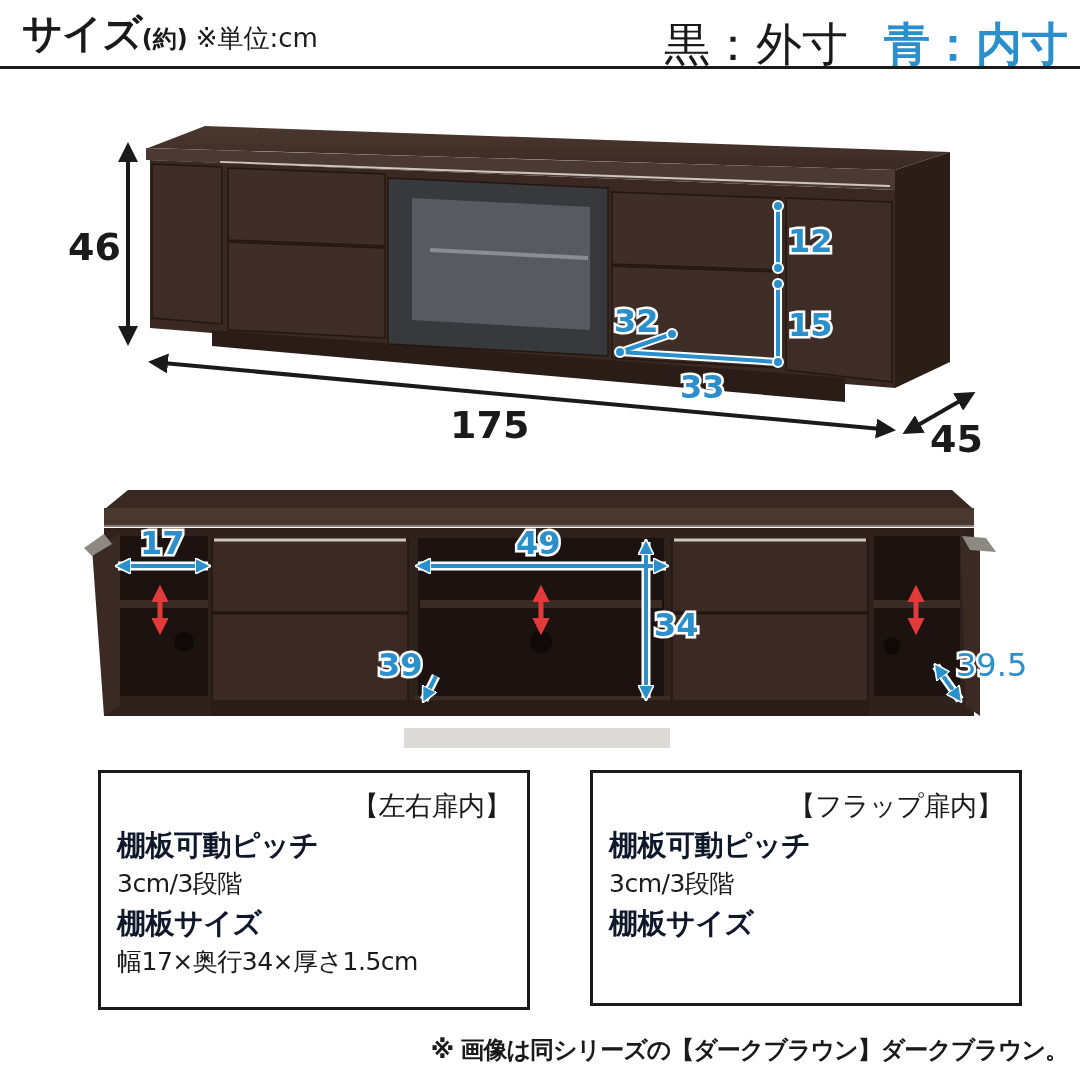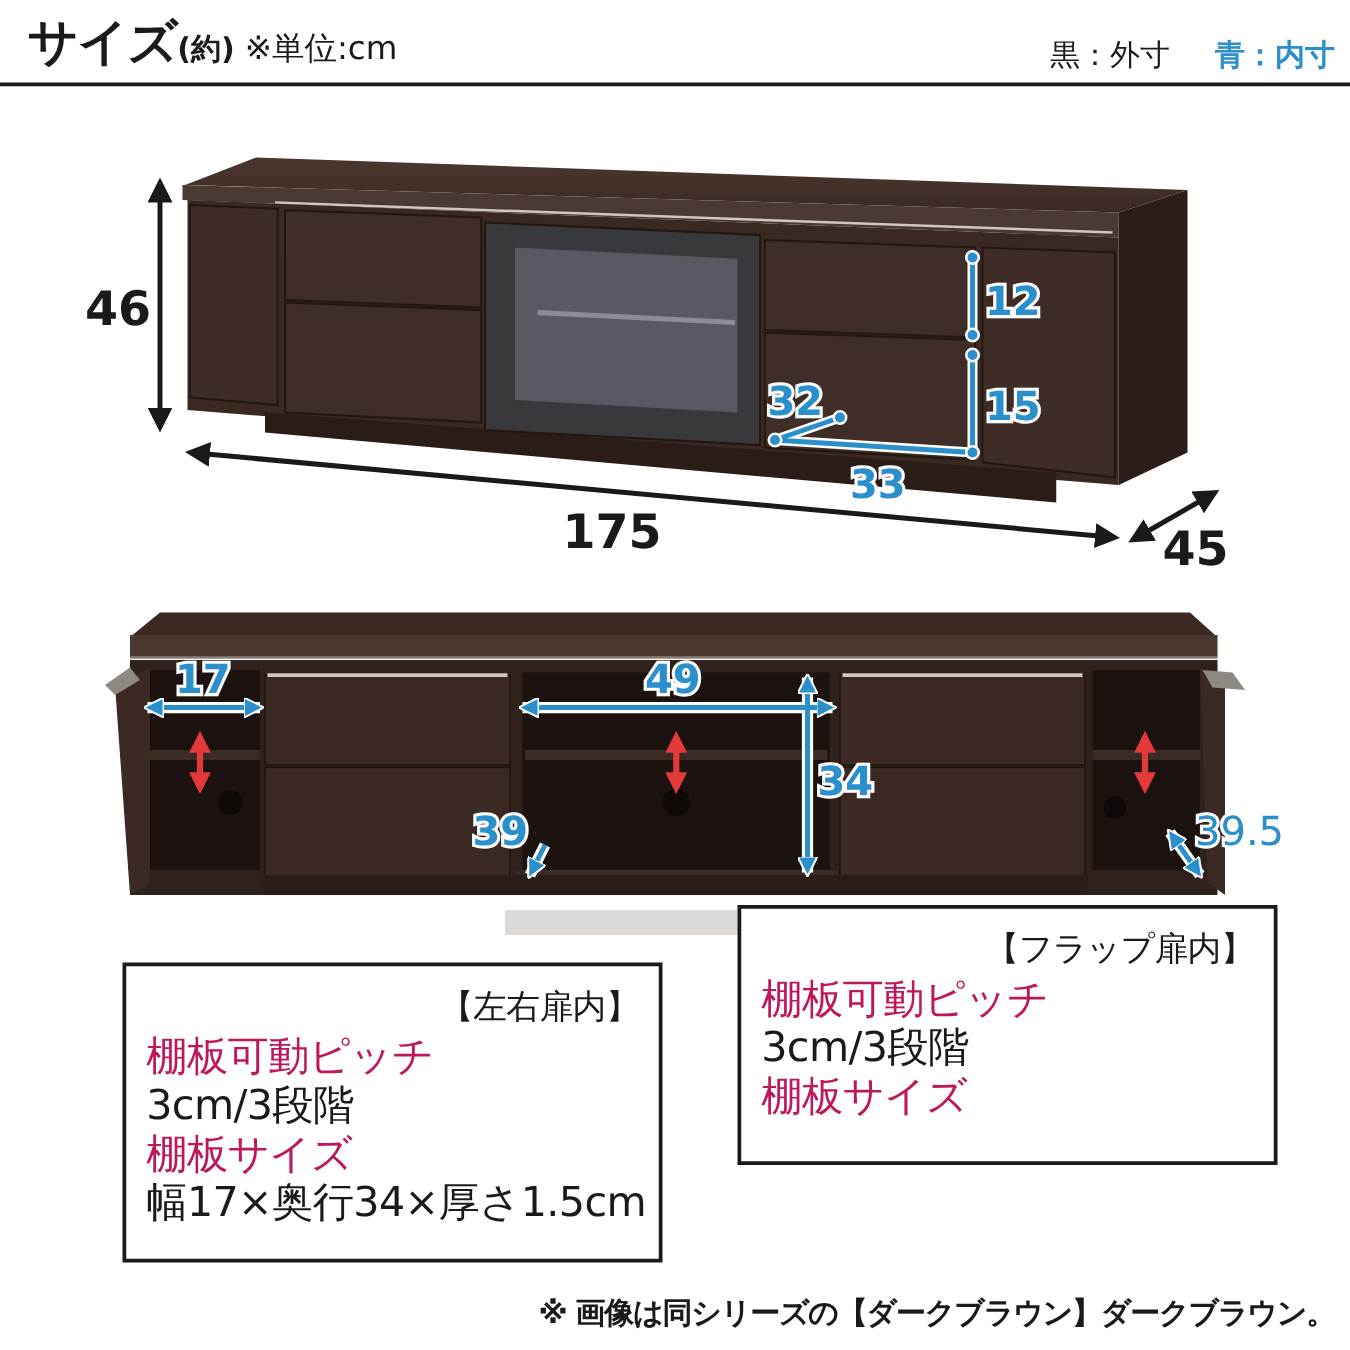--- a/index.html
+++ b/index.html
@@ -4,36 +4,36 @@
 <style>
   html, body { margin: 0; padding: 0; background: #ffffff; }
   body { width: 1080px; height: 1080px; position: relative; overflow: hidden;
          font-family: "DejaVu Sans", "Liberation Sans", sans-serif; color: #1a1a1a; }
   .abs { position: absolute; }
 
   
   .hdr-title { left: 22px; top: 6px; font-size: 40px; font-weight: bold; letter-spacing: -1px; }
   .hdr-title .approx { font-size: 24px; font-weight: bold; letter-spacing: 0; }
   .hdr-title .unit { font-size: 26px; font-weight: normal; letter-spacing: 0; margin-left: 8px; text-align: right; }
-  .hdr-legend { right: 12px; top: 28px; font-size: 24px; white-space: nowrap; }
+  .hdr-legend { right: 12px; top: 14px; font-size: 46px; white-space: nowrap; }
   .hdr-legend .outer { color: #1a1a1a; }
   .hdr-legend .inner { color: #2a8fcb; font-weight: bold; margin-left: 36px; }
   .hdr-rule { left: 0; top: 66px; width: 1080px; height: 3px; background: #1a1a1a; }
 
   
   .diagram { left: 0; top: 70px; width: 1080px; height: 690px; }
   .dim-label { font-family: "DejaVu Sans", sans-serif; font-weight: bold; }
 
   
   .info-box { border: 3px solid #1a1a1a; background: #fff; box-sizing: border-box; padding: 14px 16px; }
   .info-box .box-title { font-size: 27px; font-weight: normal; line-height: 38px; white-space: nowrap; letter-spacing: -0.5px; text-align: right; }
-  .info-box .box-sub { font-size: 33px; font-weight: normal; color: #be185d; line-height: 40px; white-space: nowrap; letter-spacing: -0.5px; }
-  .info-box .box-val { font-size: 33px; line-height: 38px; white-space: nowrap; letter-spacing: -0.5px; }
+  .info-box .box-sub { font-size: 29px; font-weight: bold; color: #0f172a; line-height: 40px; white-space: nowrap; letter-spacing: -0.5px; }
+  .info-box .box-val { font-size: 25px; line-height: 38px; white-space: nowrap; letter-spacing: -0.5px; }
   .box-left { left: 98px; top: 770px; width: 432px; height: 240px; }
-  .box-right { left: 590px; top: 724px; width: 432px; height: 208px; }
+  .box-right { left: 590px; top: 770px; width: 432px; height: 236px; }
 
   .footnote { right: 12px; top: 1034px; font-size: 24px; font-weight: bold; white-space: nowrap; letter-spacing: -1px; }
 </style>
 </head>
 <body>
 
 <div class="abs hdr-title">
   <span>サイズ</span><span class="approx">(約)</span><span class="unit">※単位:cm</span>
 </div>
 <div class="abs hdr-legend">

